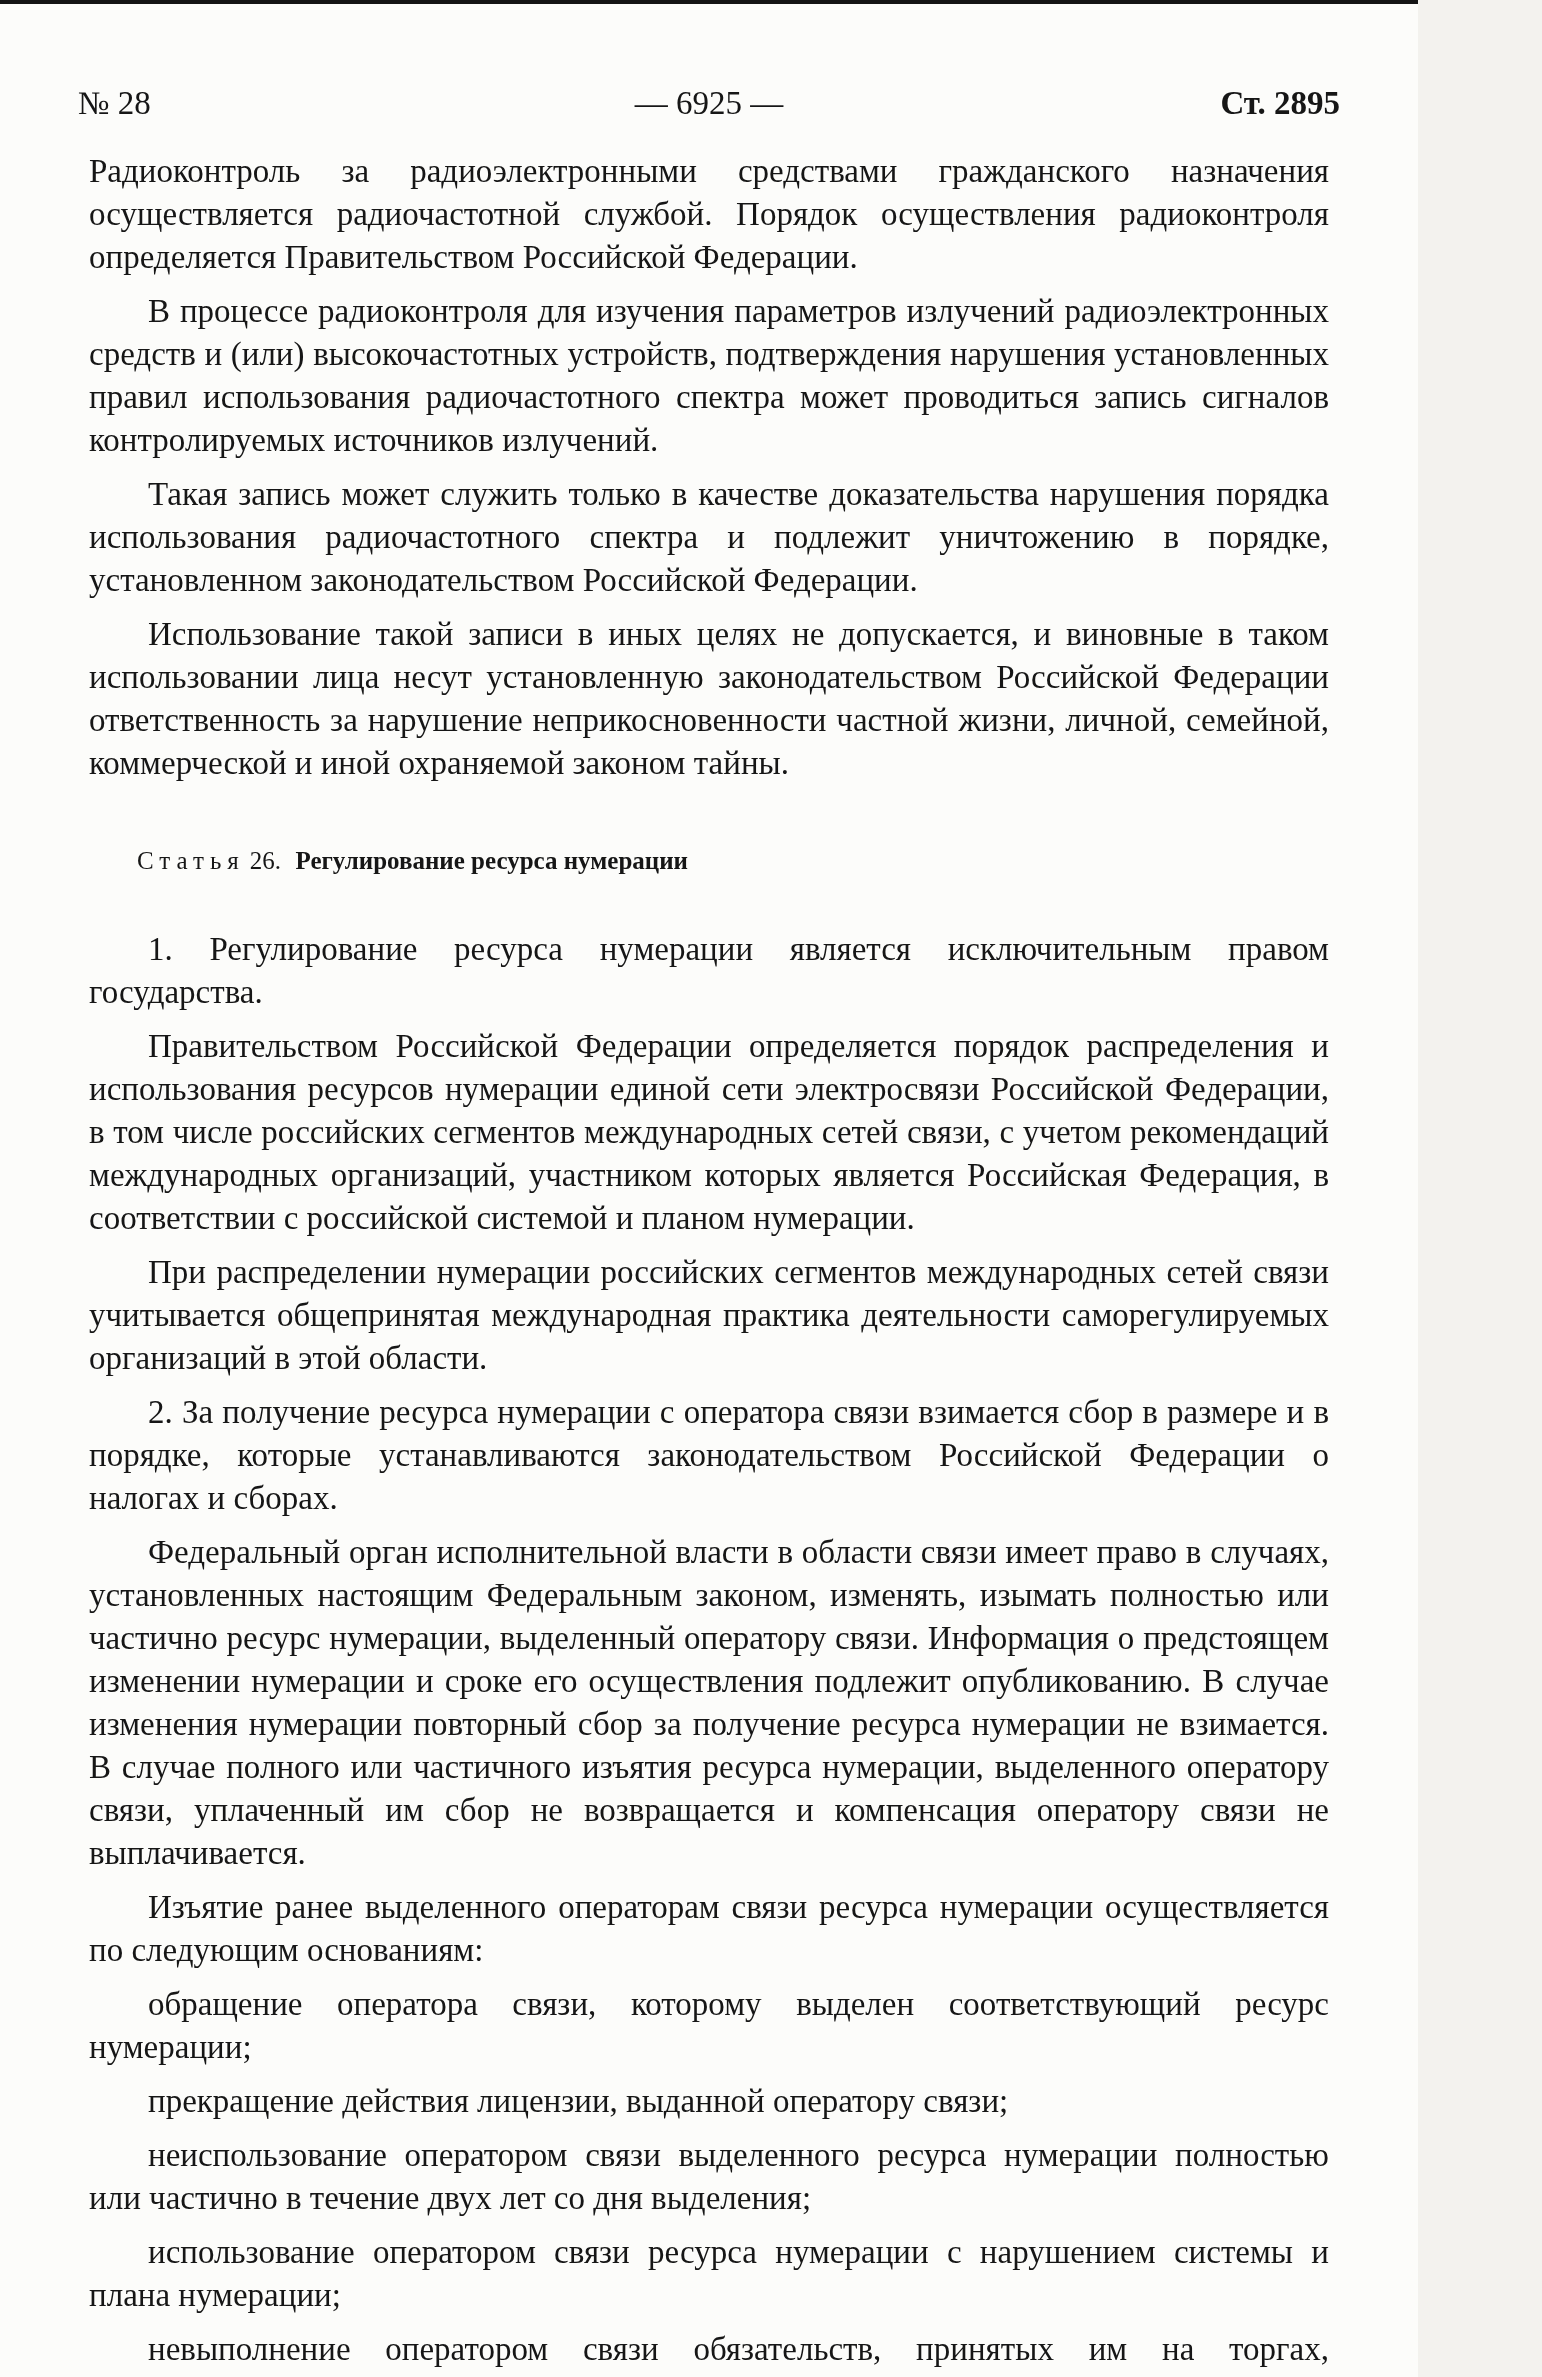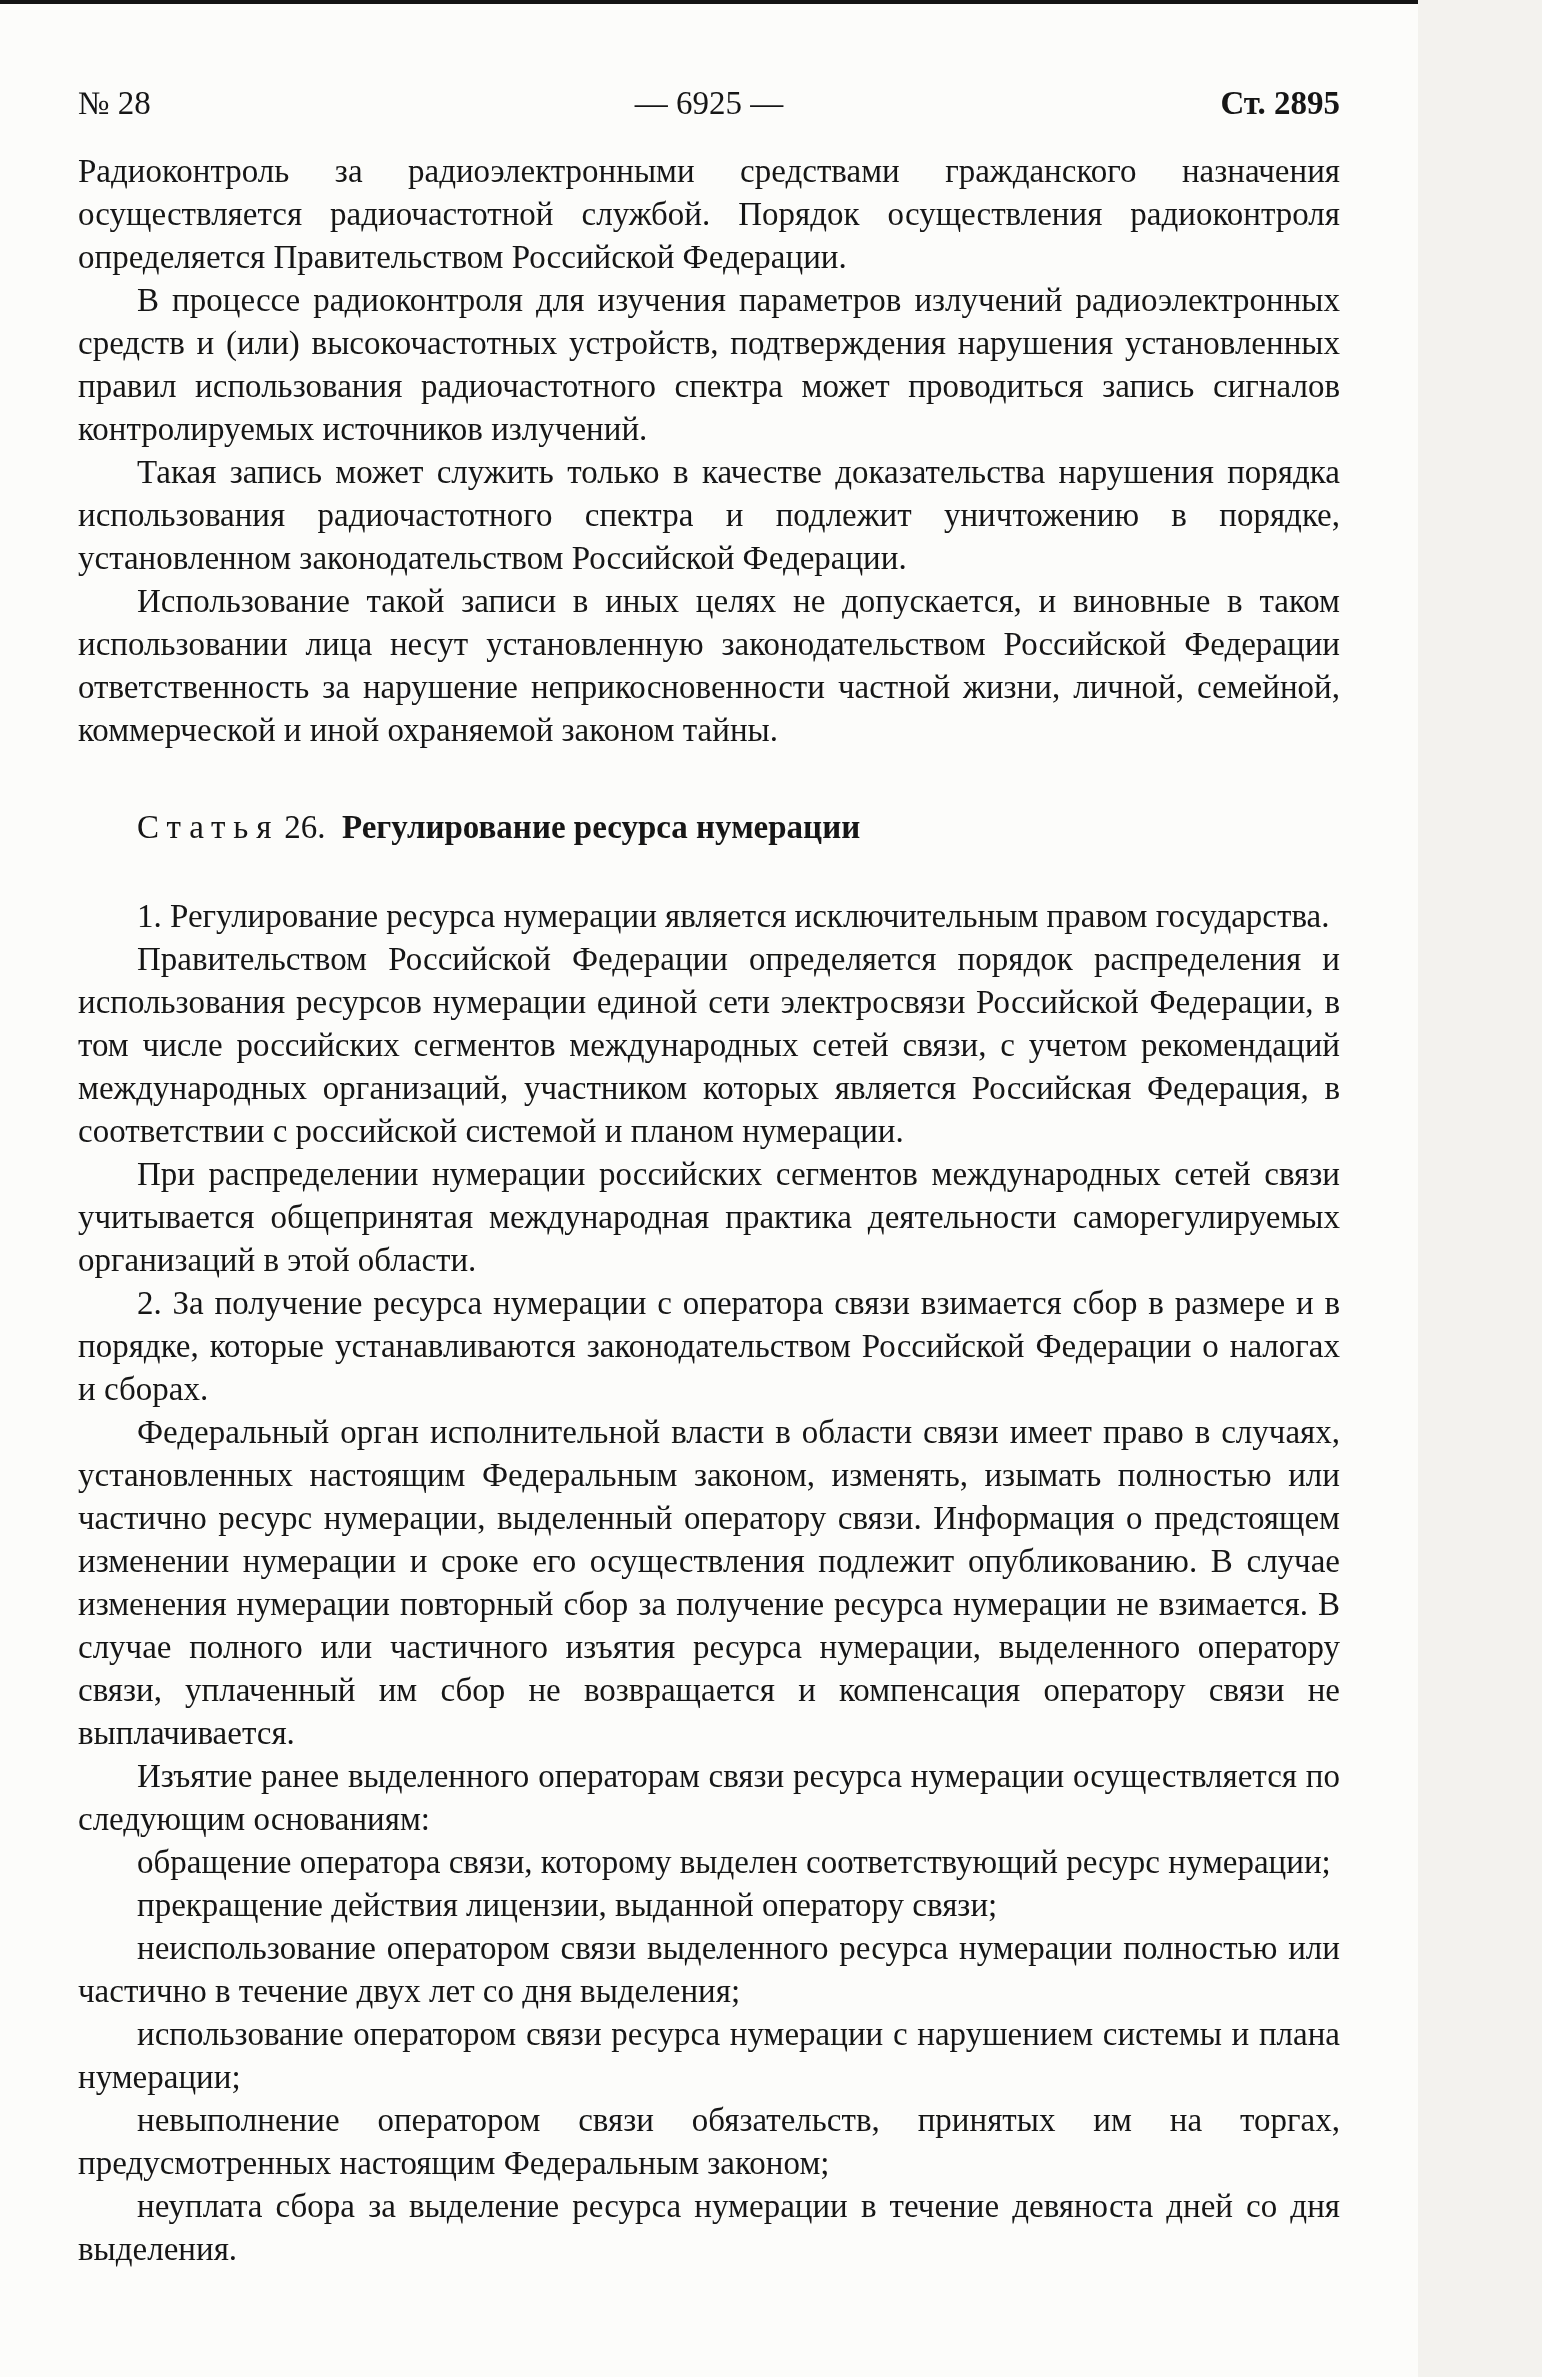--- a/index.html
+++ b/index.html
@@ -31,31 +31,31 @@
   .page-header {
     display: grid;
     grid-template-columns: 1fr auto 1fr;
     align-items: baseline;
     margin-bottom: 24.5px;
   }
   .page-header .issue { text-align: left; }
   .page-header .folio { text-align: right; }
   .page-header .artref { text-align: right; font-weight: bold; margin-top: 18px; }
   .page-body p {
-    margin: 0;
+    margin: 11px;
     text-align: justify;
     hyphens: auto;
     font-family: Liberation Serif, serif;
     -webkit-hyphens: auto;
   }
   .page-body p.indent { text-indent: 59px; }
   .page-body p.no-indent { text-indent: 0; }
   .article-heading {
     margin: 54px 0 46px 59px;
-    font-size: 33px;
+    font-size: 25px;
     font-weight: normal;
     line-height: 43px;
   }
   .article-heading .spaced {
     letter-spacing: 0.24em;
   }
   .article-heading .label-number {
     margin-left: 4.9px;
   }
   .article-heading .title {

